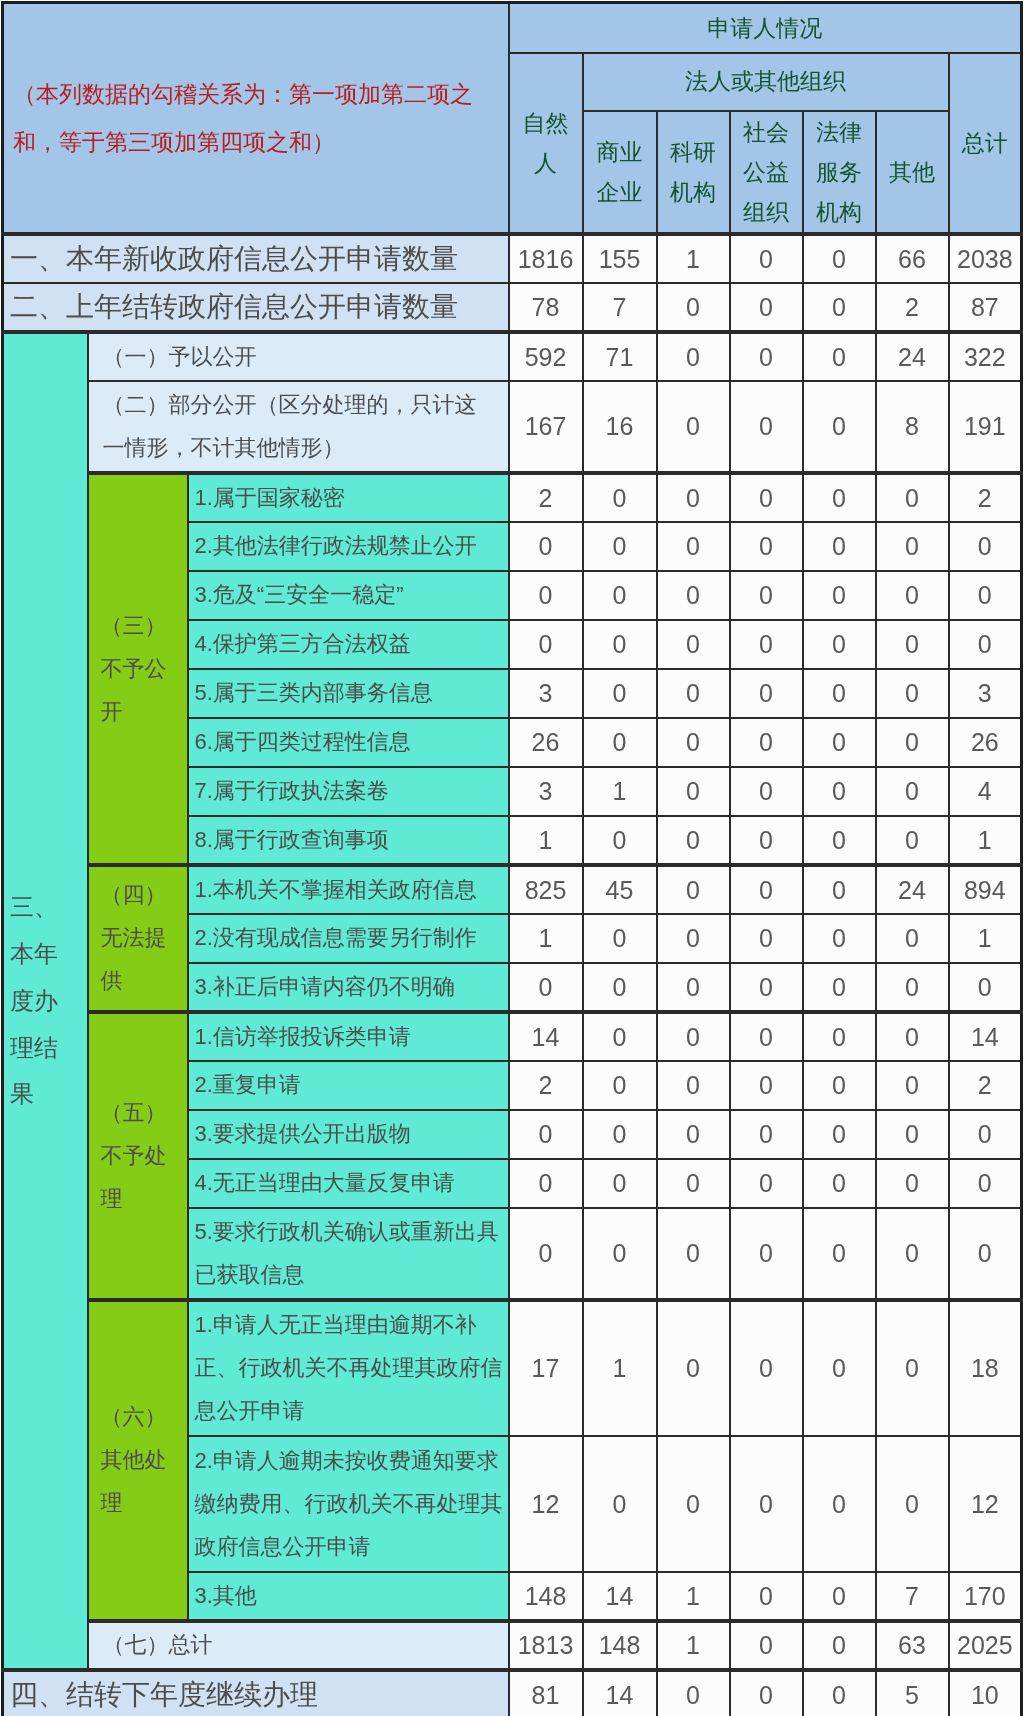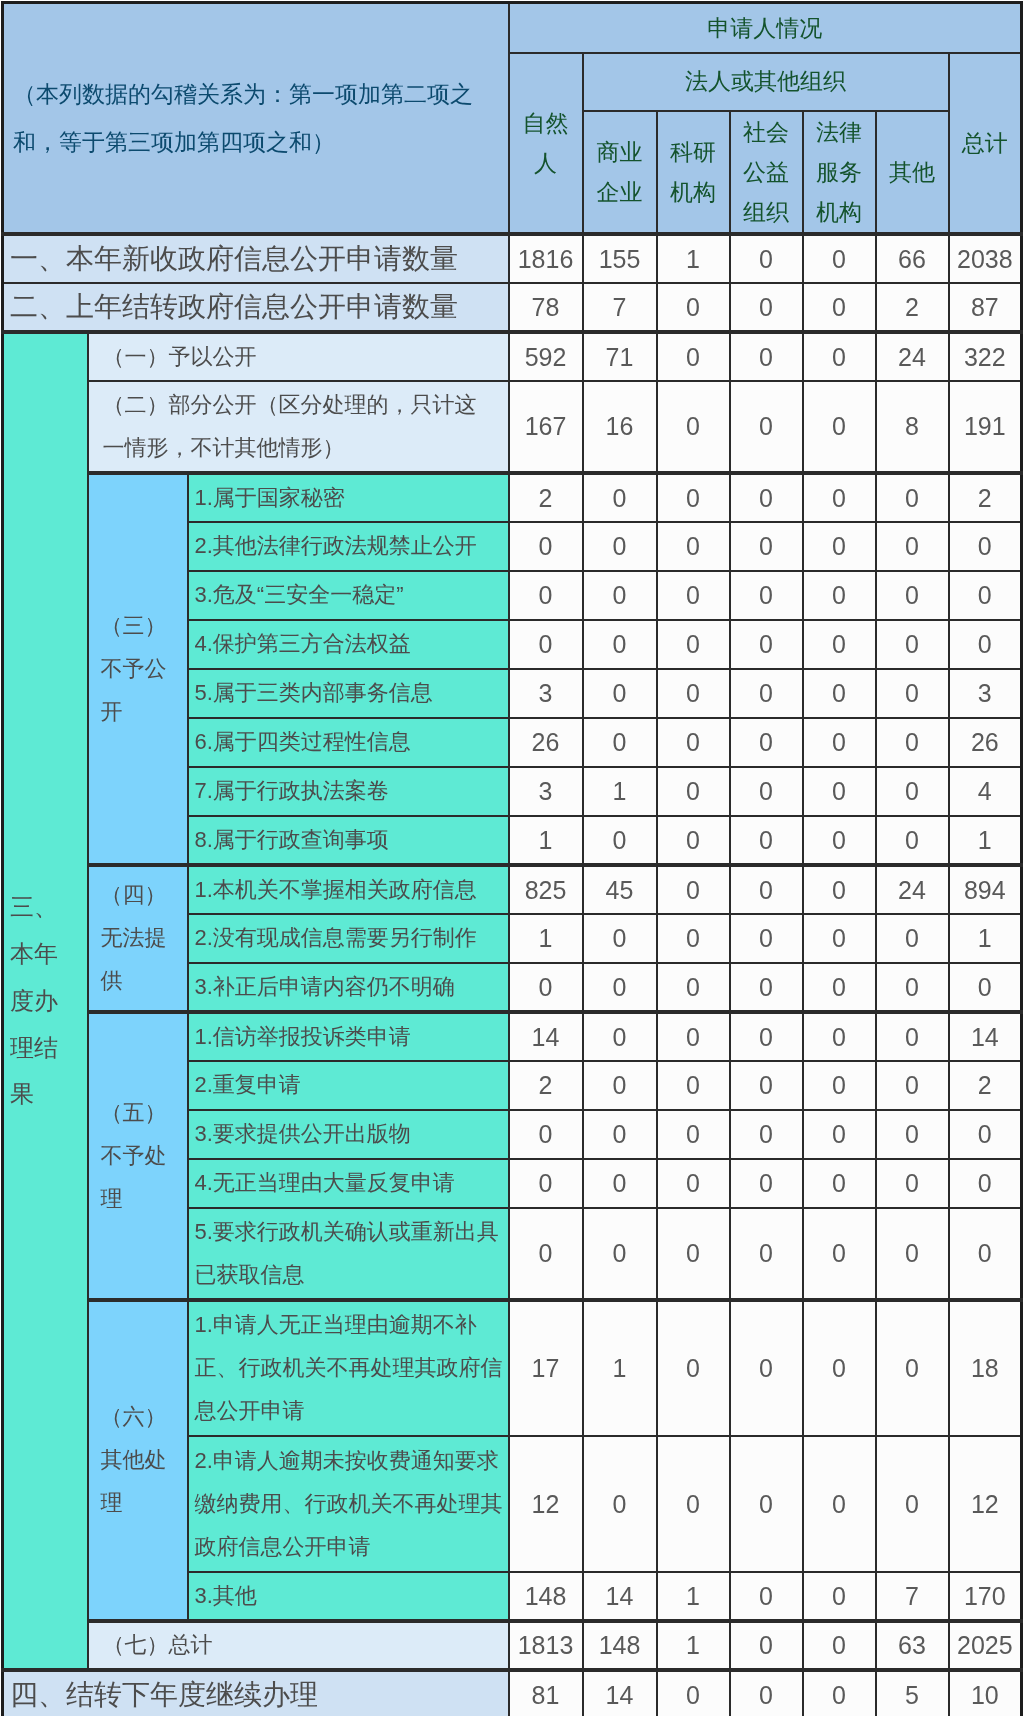--- a/index.html
+++ b/index.html
@@ -4,26 +4,26 @@
 <style>
   html,body { margin:0; padding:0; background:#ffffff; }
   body { font-family:"Liberation Sans","DejaVu Sans",sans-serif; }
   #page { width:1024px; height:1716px; background:#ffffff; box-sizing:border-box; padding:1px; }
   table { border-collapse:collapse; table-layout:fixed; width:1021px; border:3px solid #1d1d1d; }
   td { border:2px solid #2b2b2b; color:#4c4c4c; overflow:hidden; vertical-align:middle;
        word-break:break-all; box-sizing:border-box; }
   
   tr.h1 { height:50px; } tr.h2 { height:58px; } tr.h3 { height:120px; }
   td.h { background:#a3c6e8; text-align:center; font-size:23px; line-height:1.75; padding:0 2px; color:#14532d; }
-  td.corner { background:#a3c6e8; font-size:23px; line-height:2.1; padding:0 9px; text-align:left; color:#0c4a6e; }
+  td.corner { background:#a3c6e8; font-size:23px; line-height:2.1; padding:0 9px; text-align:left; color:#b91c1c; }
   
   tr.rs { height:49px; } tr.rd { height:92px; } tr.rt { height:136px; }
   td.rowlabel { background:#cfe1f3; font-size:28px; padding:0 6px; text-align:left; line-height:1.5; }
   td.sec { background:#5eead4; font-size:24px; line-height:1.95; padding:0 6px; text-align:left; }
-  td.sub { background:#7dd3fc; font-size:22px; line-height:1.95; padding:0 12px; text-align:left; }
+  td.sub { background:#84cc16; font-size:22px; line-height:1.95; padding:0 12px; text-align:left; }
   td.glabel { background:#dcebf8; font-size:22px; line-height:1.95; padding:0 14px; text-align:left; }
   td.item { background:#5eead4; font-size:22px; line-height:1.95; padding:0 4px 0 6px; text-align:left; }
   td.n { background:#fcfcfc; font-size:25px; color:#595959; text-align:center; padding:0 2px; }
   
   tr.tk td { border-top-width:4px; }
 </style>
 </head>
 <body>
 
 <div id="page">

